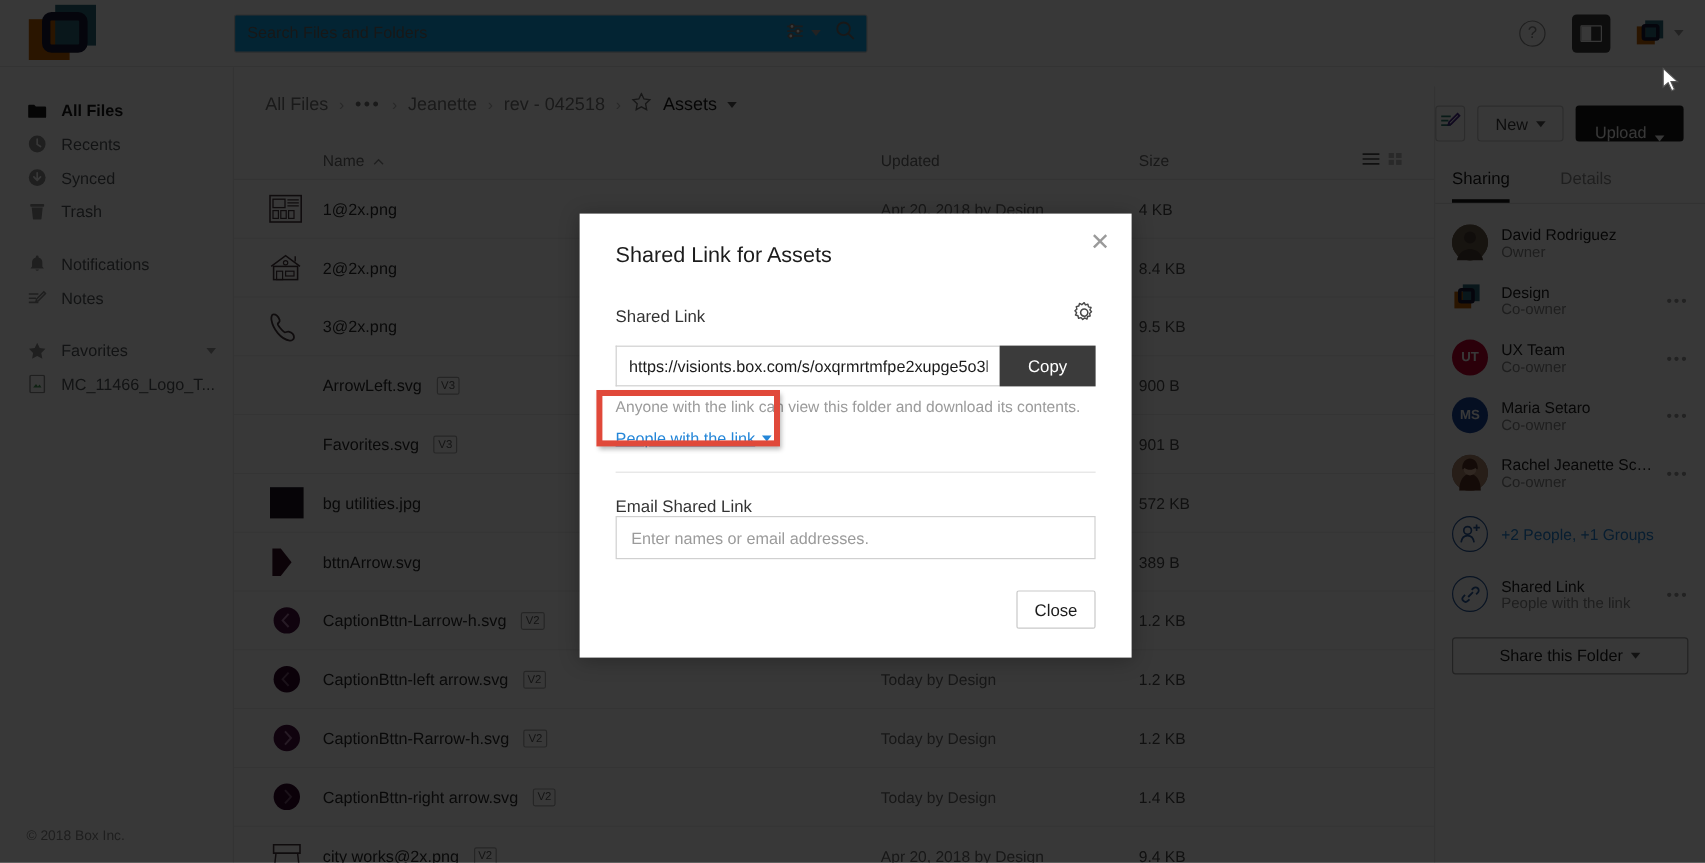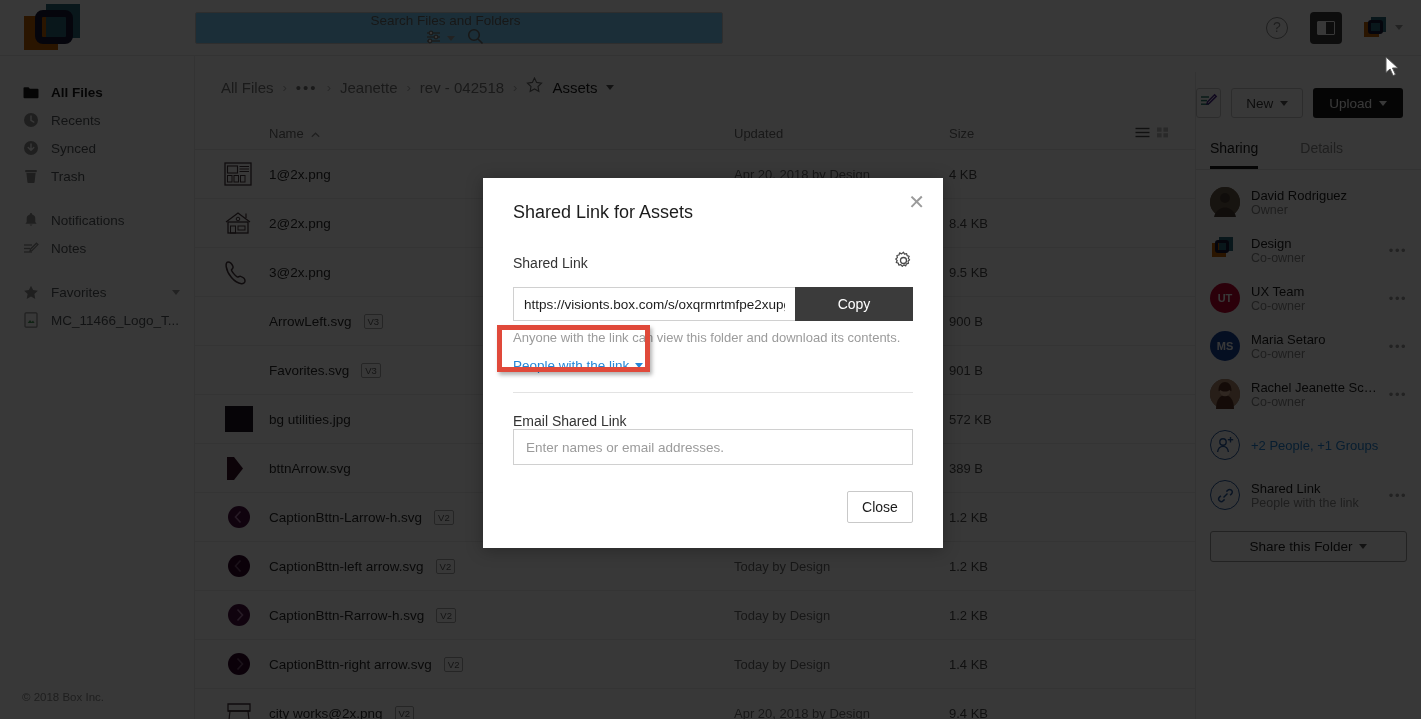--- a/index.html
+++ b/index.html
@@ -46,22 +46,22 @@
     position: absolute; left: 11px; top: 6px; width: 38px; height: 34px;
     border: 7px solid #181836; border-radius: 8px;
   }
 
   .search-box {
     position: relative;
     margin-left: 0px;
     width: 528px; height: 32px;
     border: 1px solid #d3d3d3;
     border-radius: 2px;
-    background: #7dd3fc;
-    display: flex; align-items: center; flex-direction: column;
+    background: #0ea5e9;
+    display: flex; align-items: center;
   }
   .search-box input {
     flex: 1; border: none; outline: none; height: 30px;
     padding: 0 10px; font-size: 13.5px; color: #444;
     font-family: "Liberation Sans", sans-serif; background: transparent;
   }
   .search-box input::placeholder { color: #6b6b6b; }
   .search-ctrls { display: flex; align-items: center; gap: 5px; padding-right: 9px; }
 
   .header-right {
@@ -171,21 +171,21 @@
   }
   .btn-new {
     height: 30px; padding: 0 14px; border: 1px solid #c9c9c9; border-radius: 3px;
     background: #fff; color: #3b3b3b; font-size: 13.5px; cursor: pointer;
     display: flex; align-items: center; gap: 7px;
     font-family: "Liberation Sans", sans-serif;
   }
   .btn-upload {
     height: 30px; padding: 0 16px; border: none; border-radius: 3px;
     background: #1a1a1a; color: #fff; font-size: 13.5px; cursor: pointer;
-    display: flex; align-items: center; gap: 7px;
+    display: flex; align-items: flex-end; gap: 7px;
     font-family: "Liberation Sans", sans-serif;
   }
   .caret-wt { width:0;height:0;border-left:4.5px solid transparent;border-right:4.5px solid transparent;border-top:5px solid #fff; }
 
   .rp-tabs {
     display: flex; padding: 0 14px; border-bottom: 1px solid #e3e3e3;
   }
   .rp-tab {
     padding: 6px 0 10px; margin-right: 42px; font-size: 14px;
     color: #8c8c8c; cursor: pointer;
@@ -242,21 +242,21 @@
   }
   .lbl { font-size: 14px; color: #333; }
   .gear { cursor: pointer; }
   .link-row { display: flex; margin-top: 13px; }
   .link-row input {
     flex: 1; height: 34px; border: 1px solid #d0d0d0; border-right: none;
     padding: 0 10px; font-size: 13.5px; color: #1c1c1c; outline: none;
     font-family: "Liberation Sans", sans-serif; min-width: 0;
   }
   .btn-copy {
-    width: 118px; height: 34px; background: #3b3b3b; color: #fff;
+    width: 80px; height: 34px; background: #3b3b3b; color: #fff;
     border: none; font-size: 14px; cursor: pointer;
     font-family: "Liberation Sans", sans-serif;
   }
   .hint { margin-top: 9px; font-size: 13px; color: #9b9b9b; }
   .access-line { margin-top: 11px; }
   .access-link {
     color: #2486d8; font-size: 13.5px; text-decoration: underline;
     cursor: pointer; display: inline-flex; align-items: center; gap: 6px;
   }
   .caret-bl { width:0;height:0;border-left:4px solid transparent;border-right:4px solid transparent;border-top:5px solid #2486d8; }

